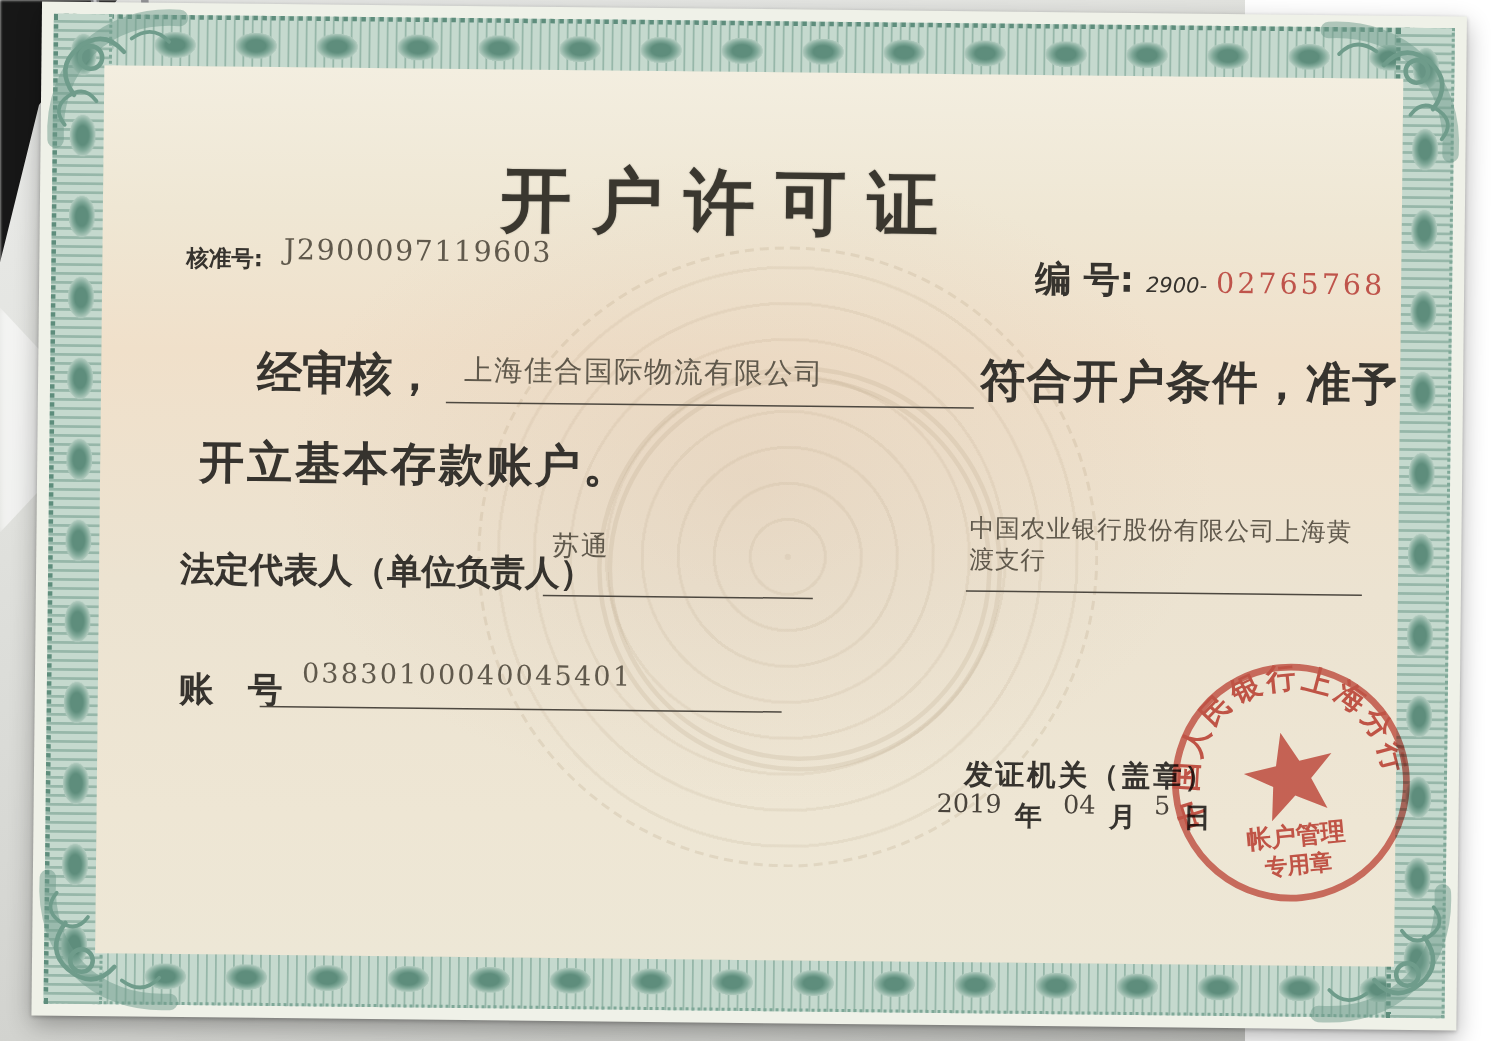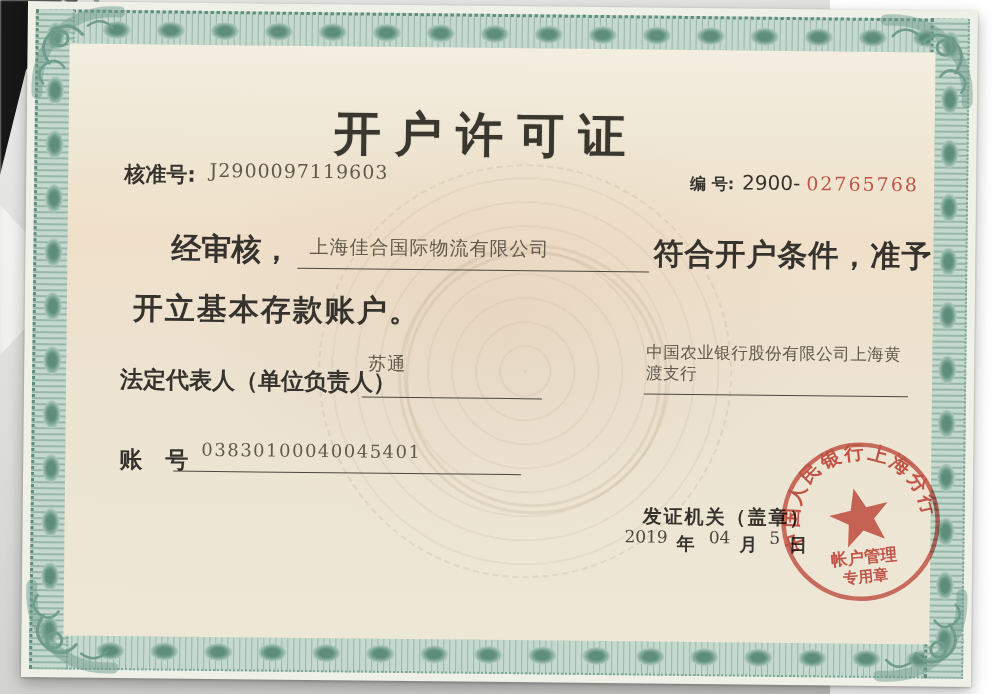--- a/index.html
+++ b/index.html
@@ -143,26 +143,26 @@
       </g>
     </svg>
 
     <div class="content">
       <div class="rosette"></div>
       <div class="rosette-inner"></div>
 
       <div class="abs title" style="top:56px;">开户许可证</div>
 
       <div class="abs row-flex" style="left:56px;top:116px;">
-        <span class="lbl ink" style="font-size:21px;">核准号:</span>
+        <span class="lbl ink" style="font-size:15px;">核准号:</span>
         <span class="value" style="font-size:19px;letter-spacing:1px;margin-left:14px;transform:translateY(-5px);">J2900097119603</span>
       </div>
       <div class="abs row-flex" style="left:622px;top:120px;">
-        <span class="lbl ink" style="font-size:16px;">编 号:</span>
-        <span class="ink" style="font-size:20px;margin-left:8px;">2900-</span>
+        <span class="lbl ink" style="font-size:24px;">编 号:</span>
+        <span class="ink" style="font-size:14px;margin-left:8px;font-style:italic;">2900-</span>
         <span class="red" style="font-family:'DejaVu Serif','Liberation Serif',serif;font-size:19px;letter-spacing:2px;margin-left:6px;">02765768</span>
       </div>
 
       <span class="abs lbl ink" style="left:104px;top:184px;font-size:30px;">经审核，</span>
       <span class="abs value" style="left:242px;top:188px;font-size:19px;letter-spacing:1px;">上海佳合国际物流有限公司</span>
       <div class="fill-line" style="left:230px;top:222px;width:352px;"></div>
       <span class="abs lbl ink" style="left:586px;top:184px;font-size:30px;letter-spacing:1px;">符合开户条件，准予</span>
       <span class="abs lbl ink" style="left:66px;top:244px;font-size:30px;letter-spacing:2px;">开立基本存款账户。</span>
 
       <span class="abs lbl ink" style="left:54px;top:320px;font-size:23px;">法定代表人（单位负责人）</span>

